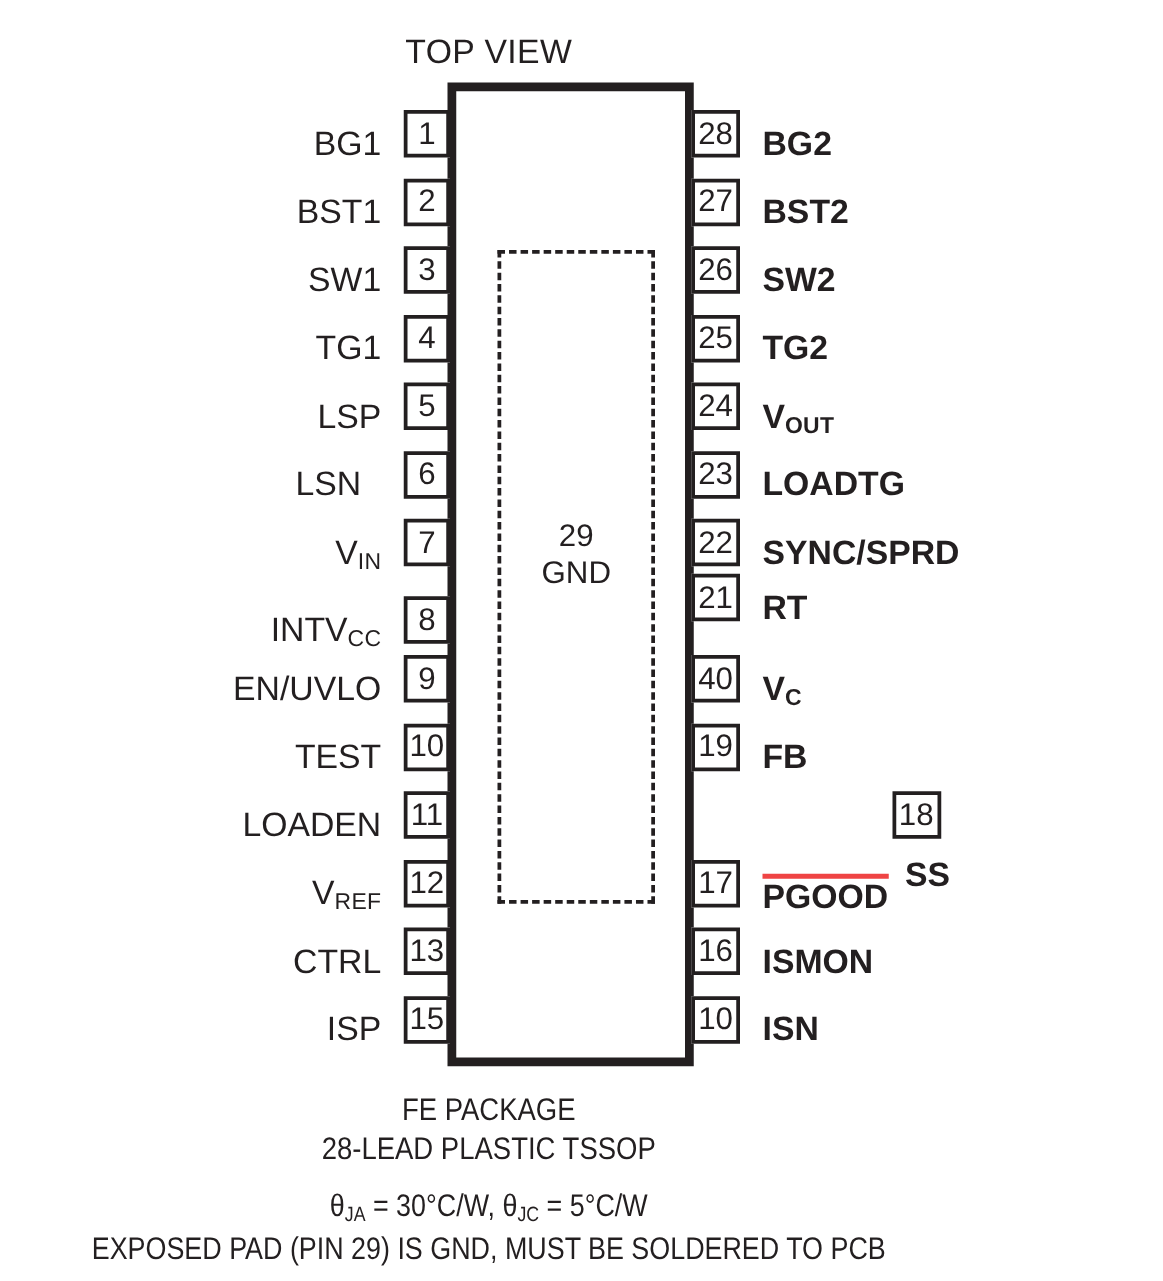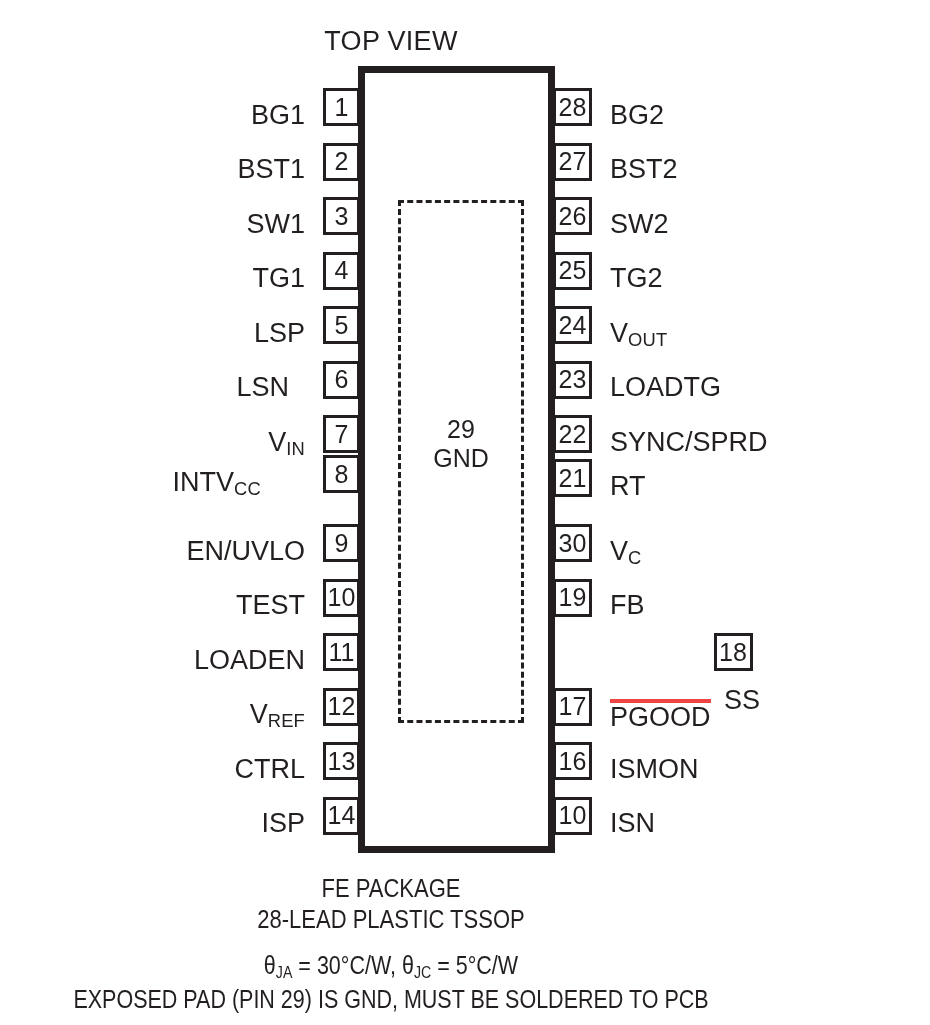--- a/index.html
+++ b/index.html
@@ -96,21 +96,21 @@
 
   .pin-label {
     font-size: 27px;
     line-height: 1;
     white-space: nowrap;
     display: inline-flex;
     align-items: baseline;
     margin-top: 16px;
   }
   .pin-row.left  .pin-label { margin-right: 18px; text-align: right; }
-  .pin-row.right .pin-label { margin-left: 18px;  text-align: center; }
+  .pin-row.right .pin-label { margin-left: 18px;  text-align: center; font-weight: bold; }
 
   .pin-label sub {
     font-size: 0.68em;
     vertical-align: baseline;
     position: relative;
     top: 0.22em;
     letter-spacing: 0.2px;
   }
   .overline {
     border-top: 4px solid #ef4444;
@@ -195,21 +195,21 @@
         </div>
         <div class="pin-box">6</div>
       </div>
       <div class="pin-row left" style="top: 415px;">
         <div class="pin-label">
           <span>V</span>
           <sub>IN</sub>
         </div>
         <div class="pin-box">7</div>
       </div>
-      <div class="pin-row left" style="top: 455px; gap: 44px;">
+      <div class="pin-row left" style="top: 477px;">
         <div class="pin-label">
           <span>INTV</span>
           <sub>CC</sub>
         </div>
         <div class="pin-box">8</div>
       </div>
       <div class="pin-row left" style="top: 524px;">
         <div class="pin-label">
           <span>EN/UVLO</span>
         </div>
@@ -237,21 +237,21 @@
       <div class="pin-row left" style="top: 742px;">
         <div class="pin-label">
           <span>CTRL</span>
         </div>
         <div class="pin-box">13</div>
       </div>
       <div class="pin-row left" style="top: 796.5px;">
         <div class="pin-label">
           <span>ISP</span>
         </div>
-        <div class="pin-box">14</div>
+        <div class="pin-box">15</div>
       </div>
     </div>
   <div id="right-pins">
       <div class="pin-row right" style="top: 88px;">
         <div class="pin-box">28</div>
         <div class="pin-label">
           <span>BG2</span>
         </div>
       </div>
       <div class="pin-row right" style="top: 142.5px;">
@@ -291,21 +291,21 @@
           <span>SYNC/SPRD</span>
         </div>
       </div>
       <div class="pin-row right" style="top: 459px;">
         <div class="pin-box">21</div>
         <div class="pin-label">
           <span>RT</span>
         </div>
       </div>
       <div class="pin-row right" style="top: 524px;">
-        <div class="pin-box">30</div>
+        <div class="pin-box">40</div>
         <div class="pin-label">
           <span>V</span>
           <sub>C</sub>
         </div>
       </div>
       <div class="pin-row right" style="top: 578.5px;">
         <div class="pin-box">19</div>
         <div class="pin-label">
           <span>FB</span>
         </div>

